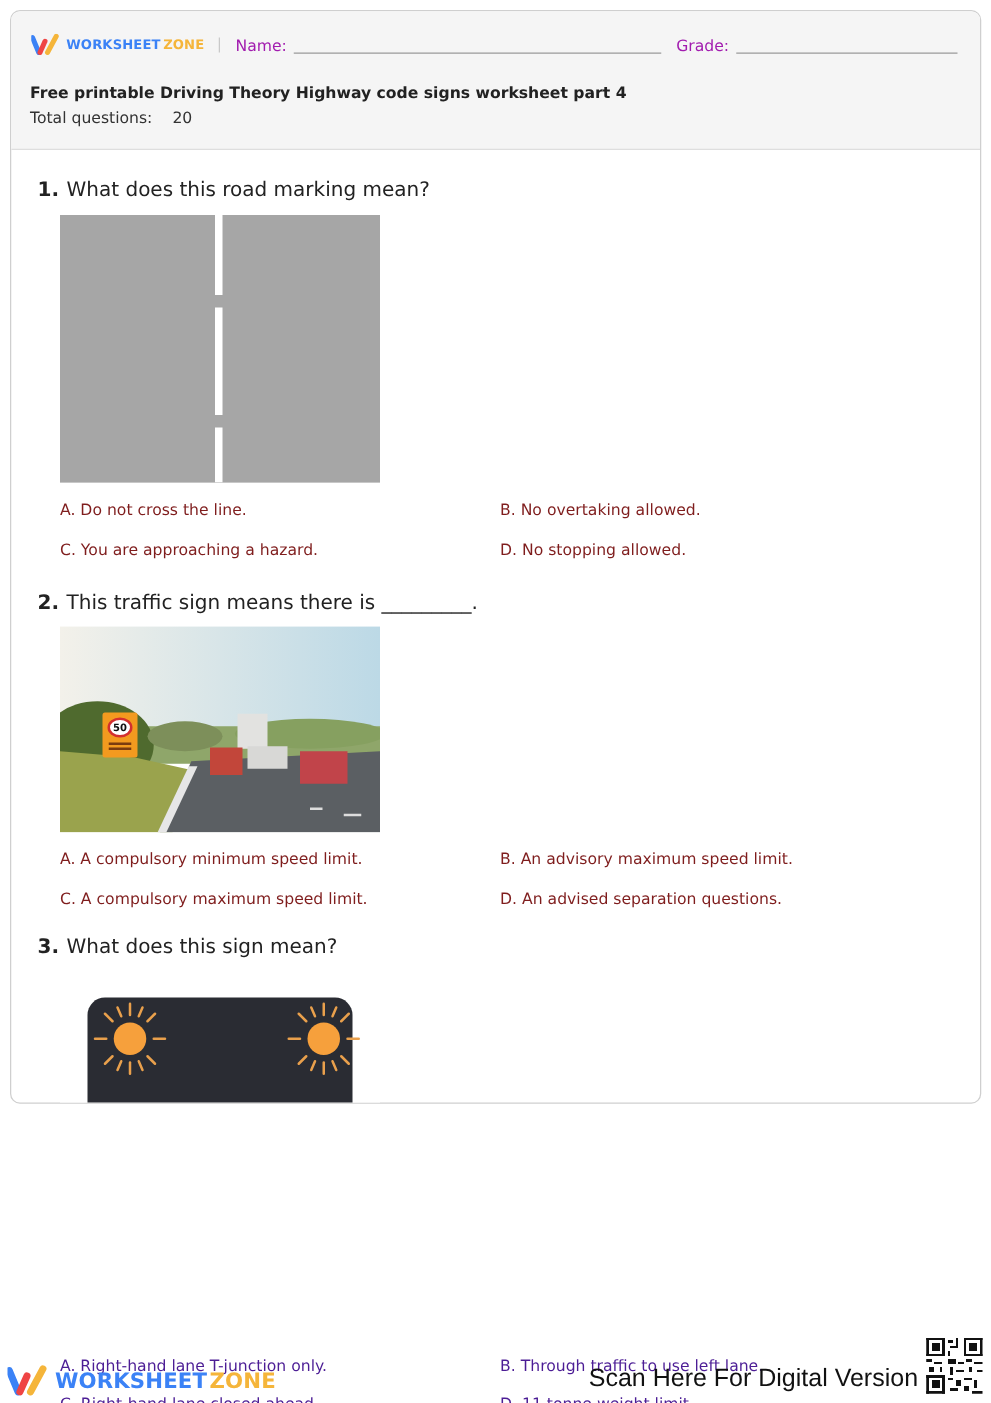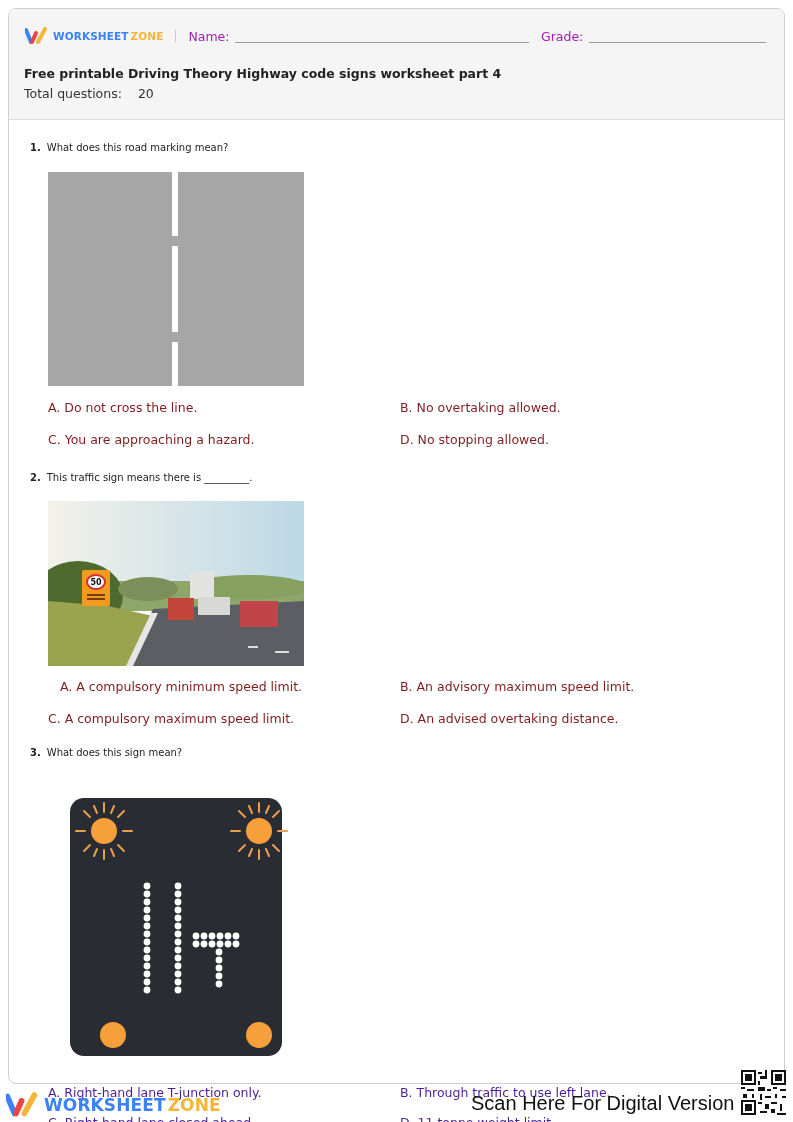--- a/index.html
+++ b/index.html
@@ -4,21 +4,21 @@
   <style>
     * { box-sizing: border-box; margin: 0; padding: 0; }
     html, body {
       width: 793px; height: 1122px; overflow: hidden;
       background: #ffffff;
       font-family: "DejaVu Sans", sans-serif;
       color: #222;
     }
     .page {
       position: absolute; left: 8px; top: 8px;
-      width: 777px; height: 1076px;
+      width: 777px; height: 875px;
       border: 1px solid #cfcfcf; border-radius: 8px;
       overflow: hidden; background: #fff;
     }
     .header {
       background: #f5f5f5;
       border-bottom: 1px solid #dedede;
       height: 111px; position: relative;
     }
     .brand-row {
       position: absolute; left: 16px; top: 16px; right: 18px;
@@ -37,21 +37,21 @@
     .grade-line { width: 180px; }
     .title {
       position: absolute; left: 15px; top: 57px;
       font-size: 12.5px; font-weight: bold; color: #222;
     }
     .total {
       position: absolute; left: 15px; top: 77px;
       font-size: 12.5px; color: #333;
     }
     .total .num { margin-left: 16px; margin-top: 12px; }
-    .q-head { position: absolute; left: 21px; font-size: 10px; color: #222; white-space: nowrap; }
+    .q-head { position: absolute; left: 21px; font-size: 16px; color: #222; white-space: nowrap; }
     .q-num { font-weight: bold; margin-right: 6px; }
     .opt { position: absolute; font-size: 12.5px; color: #7f1d1d; white-space: nowrap; }
     .opt-l { left: 39px; }
     .opt-r { left: 391px; }
 
     .img1 {
       position: absolute; left: 39px; top: 163px; width: 256px; height: 214px;
       background: #a6a6a6;
     }
     .img2 {
@@ -155,31 +155,31 @@
         <rect x="192" y="100" width="38" height="26" fill="#c1444a"></rect>
         <rect x="200" y="145" width="10" height="2" fill="#ddd"></rect>
         <rect x="227" y="150" width="14" height="2" fill="#ddd"></rect>
         <rect x="34" y="69" width="28" height="36" rx="2" fill="#f39a1f"></rect>
         <ellipse cx="48" cy="81" rx="9" ry="7" fill="#ffffff" stroke="#d32f2f" stroke-width="2"></ellipse>
         <text x="48" y="84" font-size="8" font-weight="bold" text-anchor="middle" fill="#111" font-family="DejaVu Sans, sans-serif">50</text>
         <rect x="39" y="93" width="18" height="2" fill="#7a3b0f"></rect>
         <rect x="39" y="97" width="18" height="2" fill="#7a3b0f"></rect>
       </svg>
     </div>
-    <div class="opt opt-l" style="top:670px;margin-left:12px;">
+    <div class="opt opt-l" style="top:670px;">
       <span>A.</span> <span>A compulsory minimum speed limit.</span>
     </div>
     <div class="opt opt-r" style="top:670px;">
       <span>B.</span> <span>An advisory maximum speed limit.</span>
     </div>
     <div class="opt opt-l" style="top:702px;">
       <span>C.</span> <span>A compulsory maximum speed limit.</span>
     </div>
     <div class="opt opt-r" style="top:702px;">
-      <span>D.</span> <span>An advised overtaking distance.</span>
+      <span>D.</span> <span>An advised separation questions.</span>
     </div>
   </div>
 
   <div>
     <div class="q-head" style="top:738px;">
       <span class="q-num">3.</span><span>What does this sign mean?</span>
     </div>
     <div class="img3">
       <svg width="256" height="290" viewBox="0 0 256 290">
         <rect x="22" y="17" width="212" height="258" rx="14" fill="#2a2c33"></rect>

